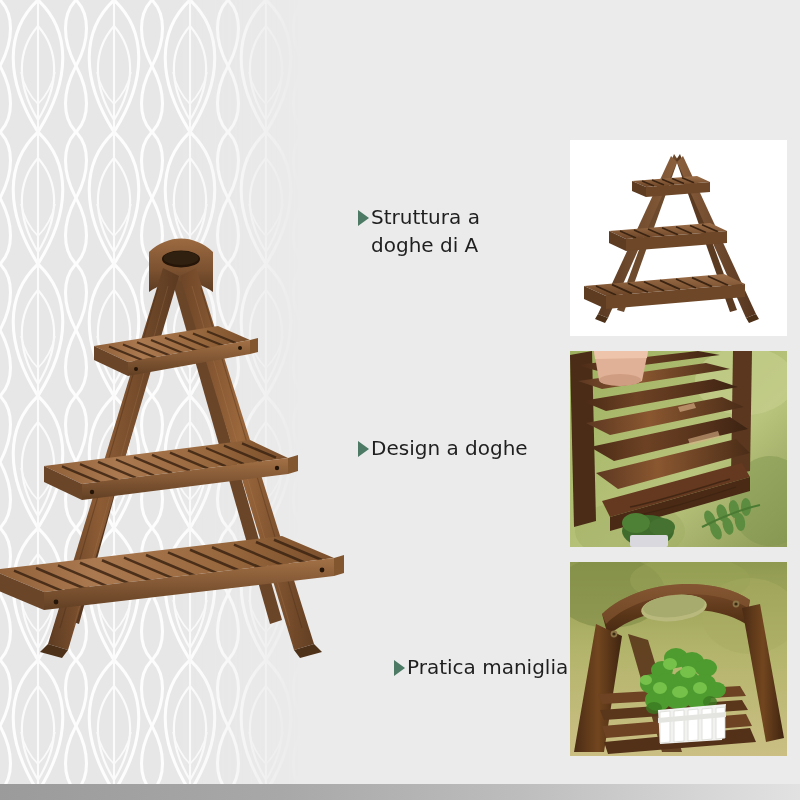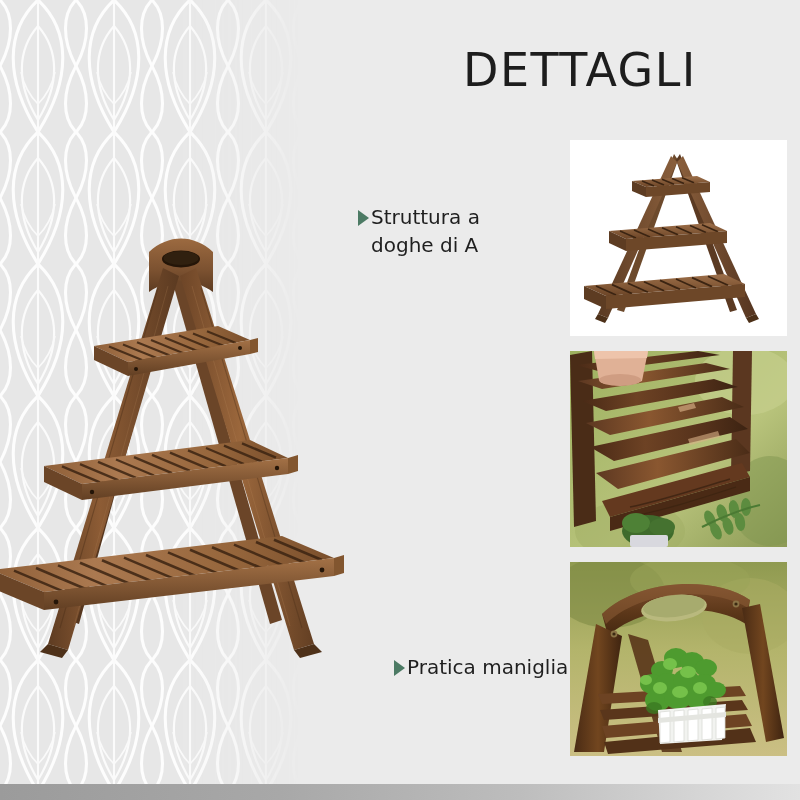--- a/index.html
+++ b/index.html
@@ -263,30 +263,33 @@
         <path d="M352 330 L352 348 L362 345 L362 327 Z" fill="#82562f"></path>
         <circle cx="340" cy="342" r="2.4" fill="#241508"></circle>
         <circle cx="74" cy="374" r="2.4" fill="#241508"></circle>
       </g>
 
       <path d="M66 416 L86 422 L80 430 L58 424 Z" fill="#4e3119"></path>
       <path d="M332 416 L312 422 L318 430 L340 424 Z" fill="#4e3119"></path>
     </svg>
   </div>
 
-  <div class="headline">DETTAGLI</div>
 
   <div class="feature" id="feature-0">
     <span class="tri"></span>
     <span class="ftext">
       <span>Struttura a</span><br>
       <span>doghe di A</span>
     </span>
   </div>
 
+  <div class="feature" id="feature-1">
+    <span class="tri"></span>
+    <span class="ftext">Design a doghe</span>
+  </div>
 
   <div class="feature" id="feature-2">
     <span class="tri"></span>
     <span class="ftext">Pratica maniglia</span>
   </div>
 
   <div class="thumb" id="thumb-0">
     <svg viewBox="0 0 217 196" xmlns="http://www.w3.org/2000/svg">
       <rect width="217" height="196" fill="#ffffff"></rect>
       <defs>

